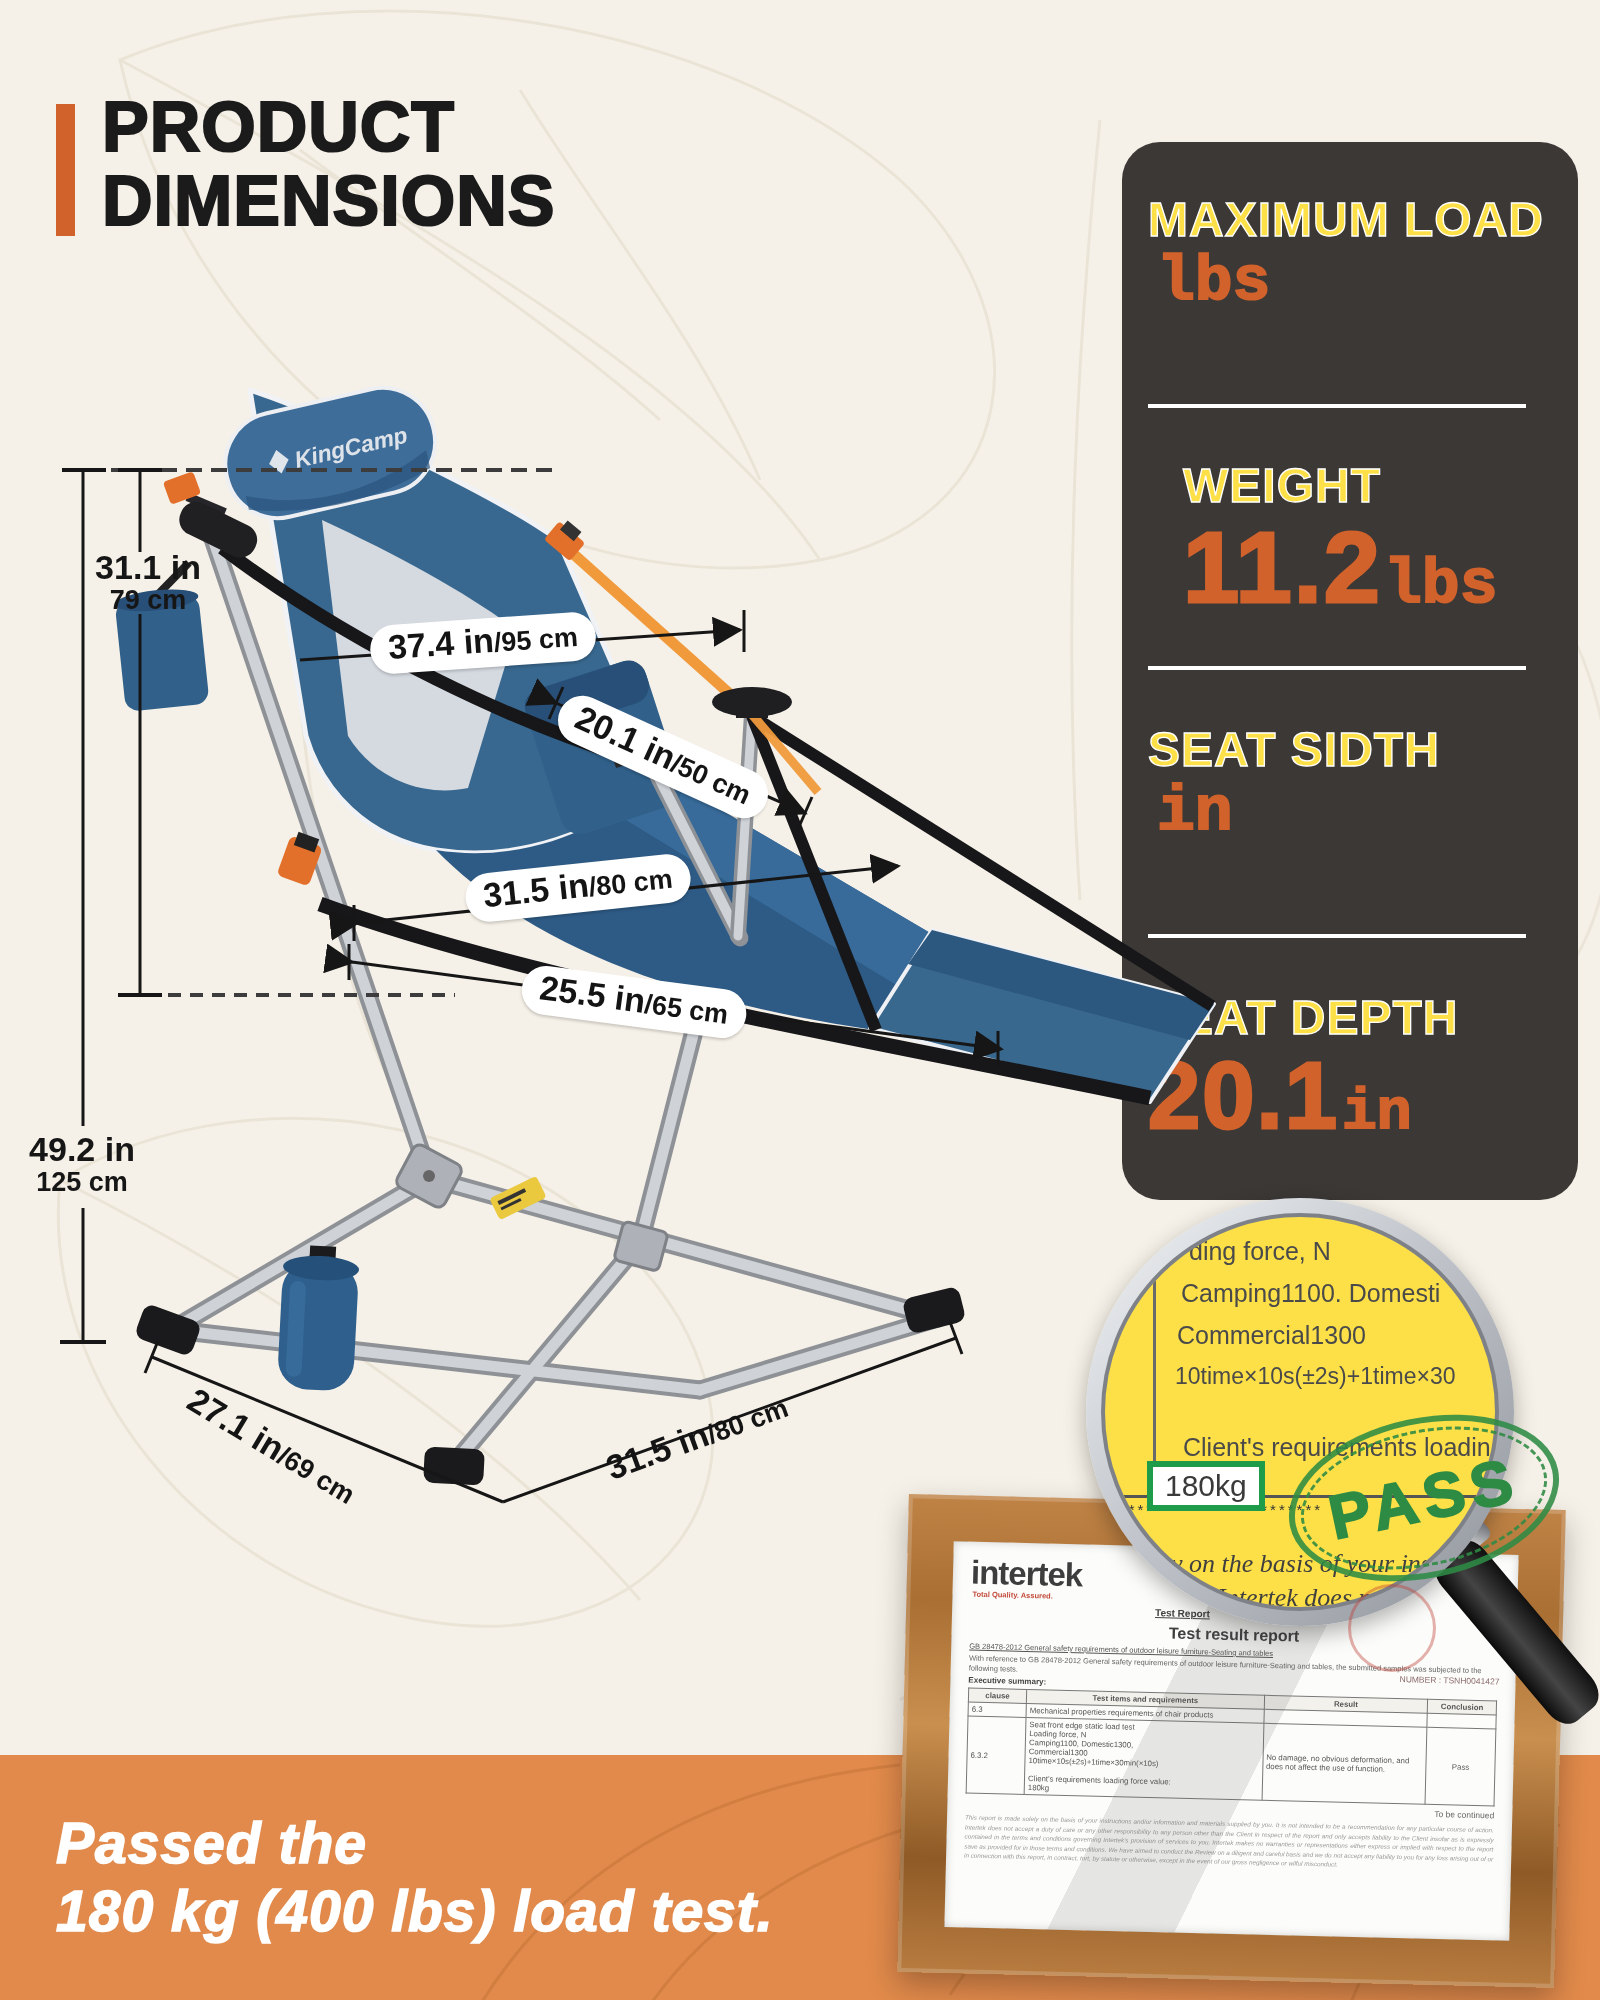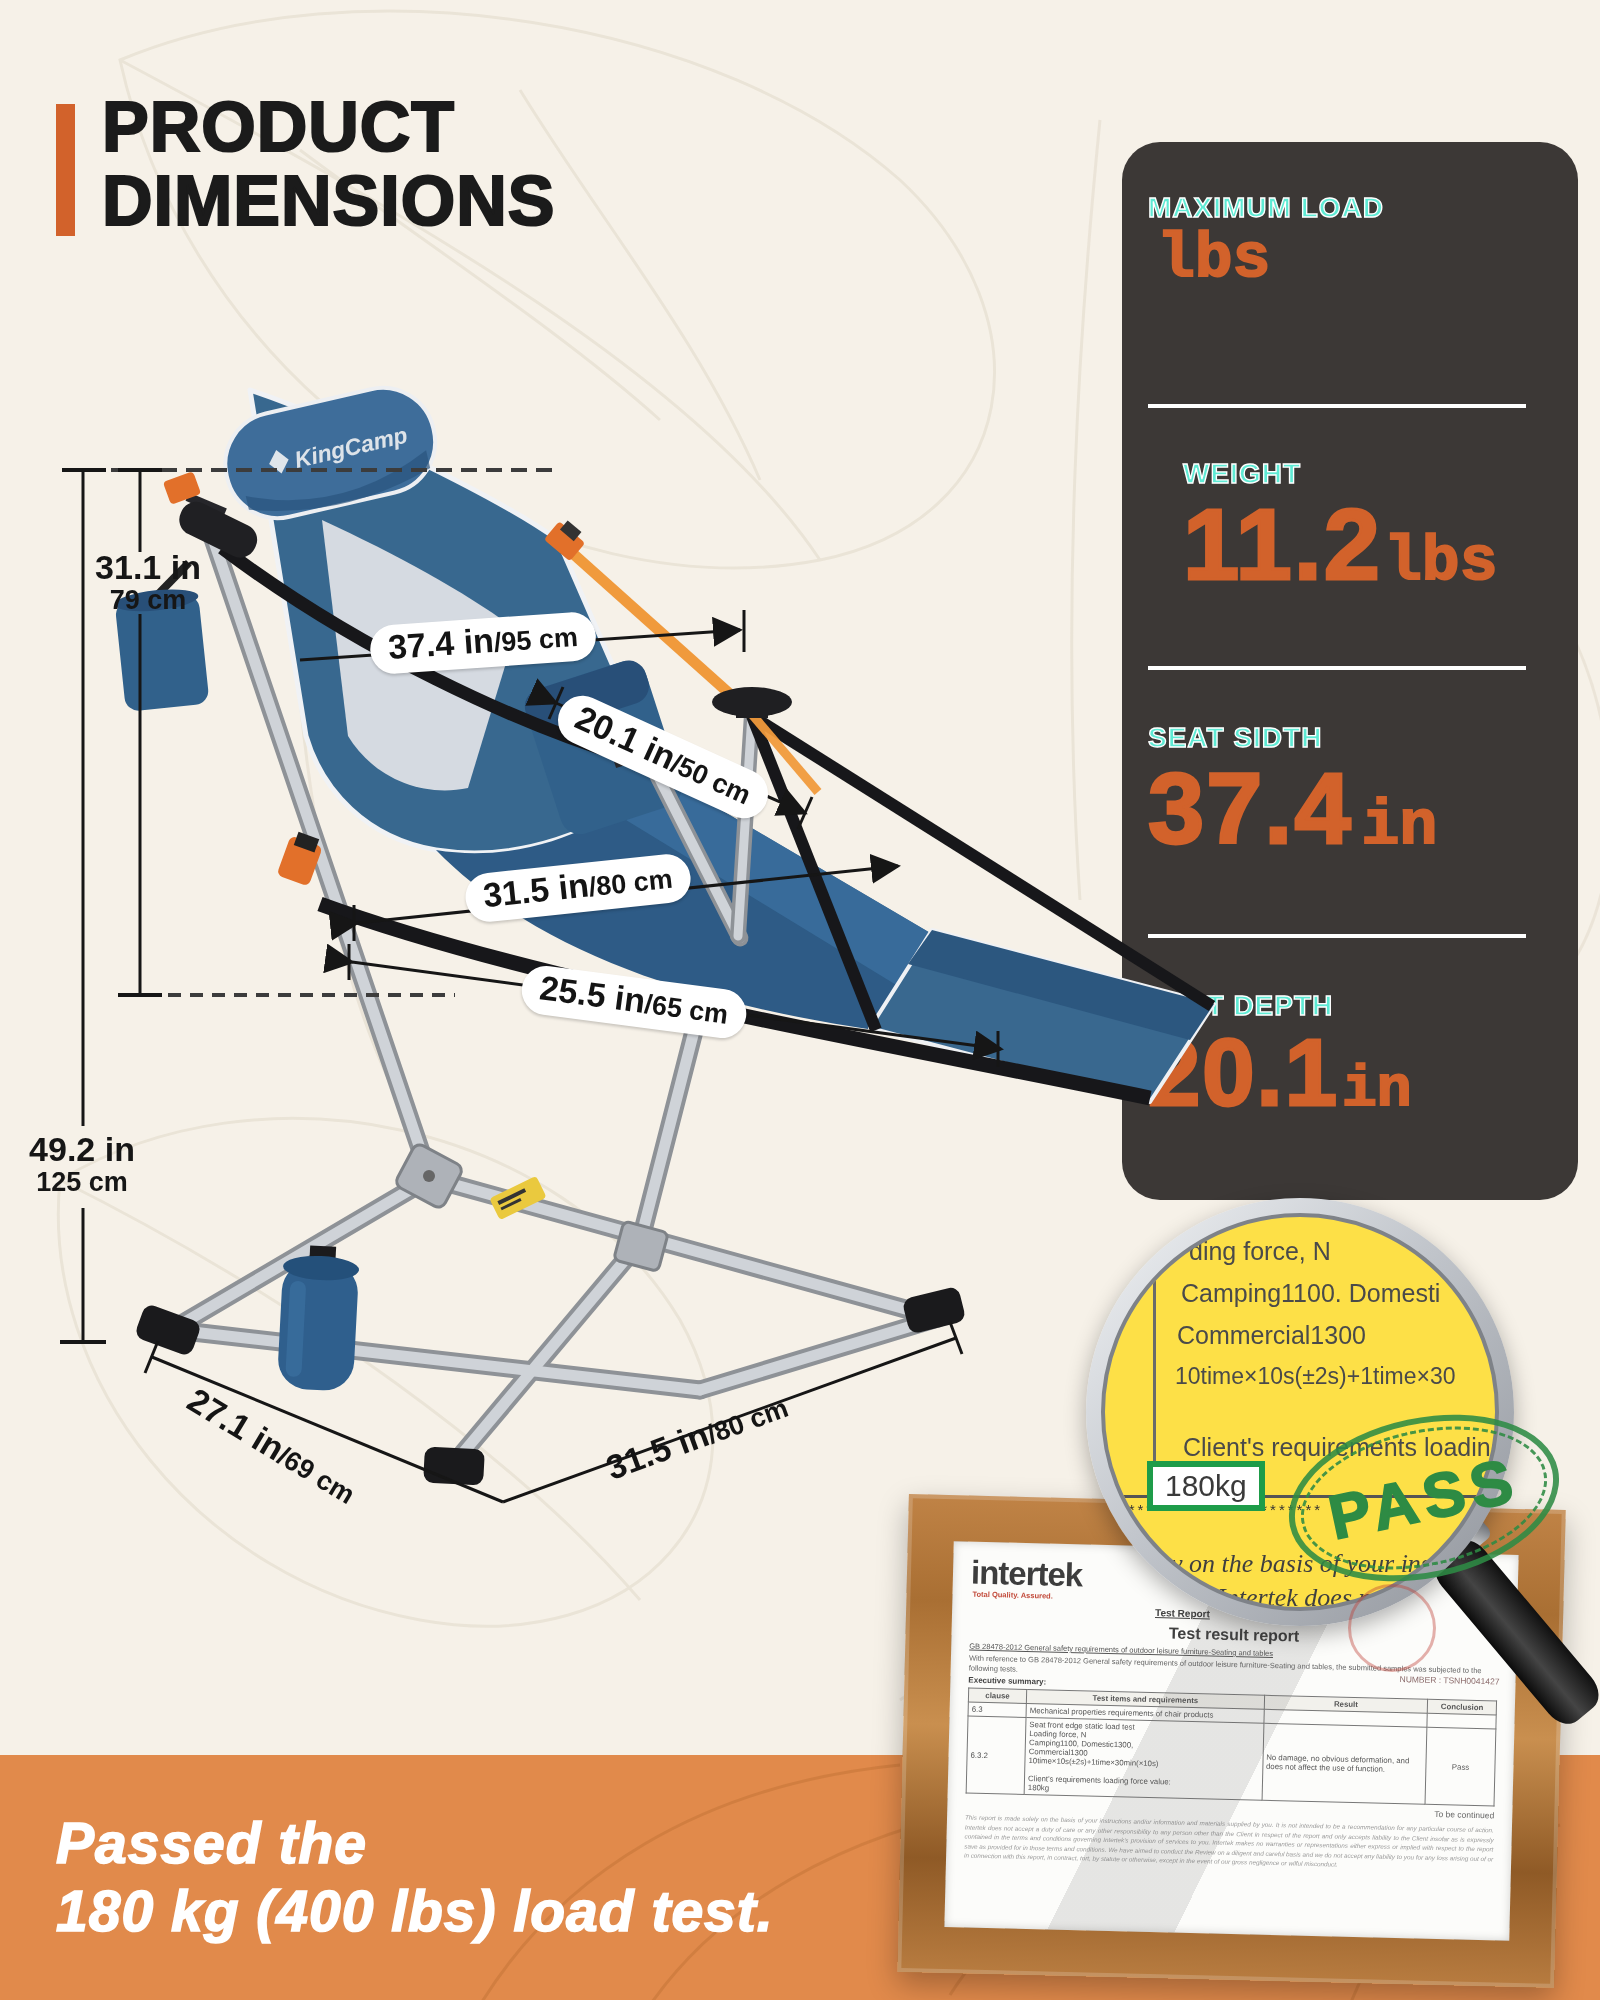--- a/index.html
+++ b/index.html
@@ -13,21 +13,21 @@
   
   .title-bar{position:absolute;left:56px;top:104px;width:19px;height:132px;background:#D2622B;z-index:2;}
   .title{position:absolute;left:102px;top:90px;z-index:2;color:#1b1b1b;}
   .title .tline{font-size:70px;line-height:74px;font-weight:700;letter-spacing:1px;
                 -webkit-text-stroke:2.2px #1b1b1b;}
 
   
   .panel{position:absolute;left:1122px;top:142px;width:456px;height:1058px;background:#3C3836;
          border-radius:38px;z-index:1;}
   .spec{position:absolute;left:26px;width:404px;}
-  .spec .lab{font-size:28px;font-weight:700;color:#5eead4;letter-spacing:1px;-webkit-text-stroke:1.3px #fff;}
+  .spec .lab{font-size:48px;font-weight:700;color:#fde047;letter-spacing:1px;-webkit-text-stroke:1.3px #fff;}
   .spec .val{display:flex;align-items:baseline;color:#D2622B;margin-top:4px;}
   .spec .num{font-size:101px;font-weight:700;letter-spacing:2px;-webkit-text-stroke:3px #D2622B;line-height:1;}
   .spec .unit{font-size:63px;font-weight:700;margin-left:9px;-webkit-text-stroke:2px #D2622B;line-height:1;font-family:Liberation Mono, monospace;}
   .pdivider{position:absolute;left:26px;width:378px;height:4px;background:#fff;}
 
   
   .dim-label{position:absolute;z-index:5;color:#161616;text-align:center;line-height:1.05;white-space:nowrap;}
   .dim-big{font-size:34px;font-weight:700;}
   .dim-small{font-size:27px;font-weight:700;}
   .pill{position:absolute;z-index:5;background:#fff;border-radius:26px;padding:3px 18px 7px;
@@ -140,21 +140,20 @@
       <div class="lab">WEIGHT</div>
       <div class="val">
         <span class="num">11.2</span>
         <span class="unit" style="margin-left:2px;">lbs</span>
       </div>
     </div>
     <div class="pdivider" style="top:524px;"></div>
     <div class="spec" style="top:580px;">
       <div class="lab">SEAT SIDTH</div>
       <div class="val">
-        <span class="num">37.4</span>
         <span class="unit">in</span>
       </div>
     </div>
     <div class="pdivider" style="top:792px;"></div>
     <div class="spec" style="top:848px;">
       <div class="lab">SEAT DEPTH</div>
       <div class="val">
         <span class="num" style="font-size:94px;">20.1</span>
         <span class="unit" style="font-size:58px;margin-left:3px;">in</span>
       </div>

